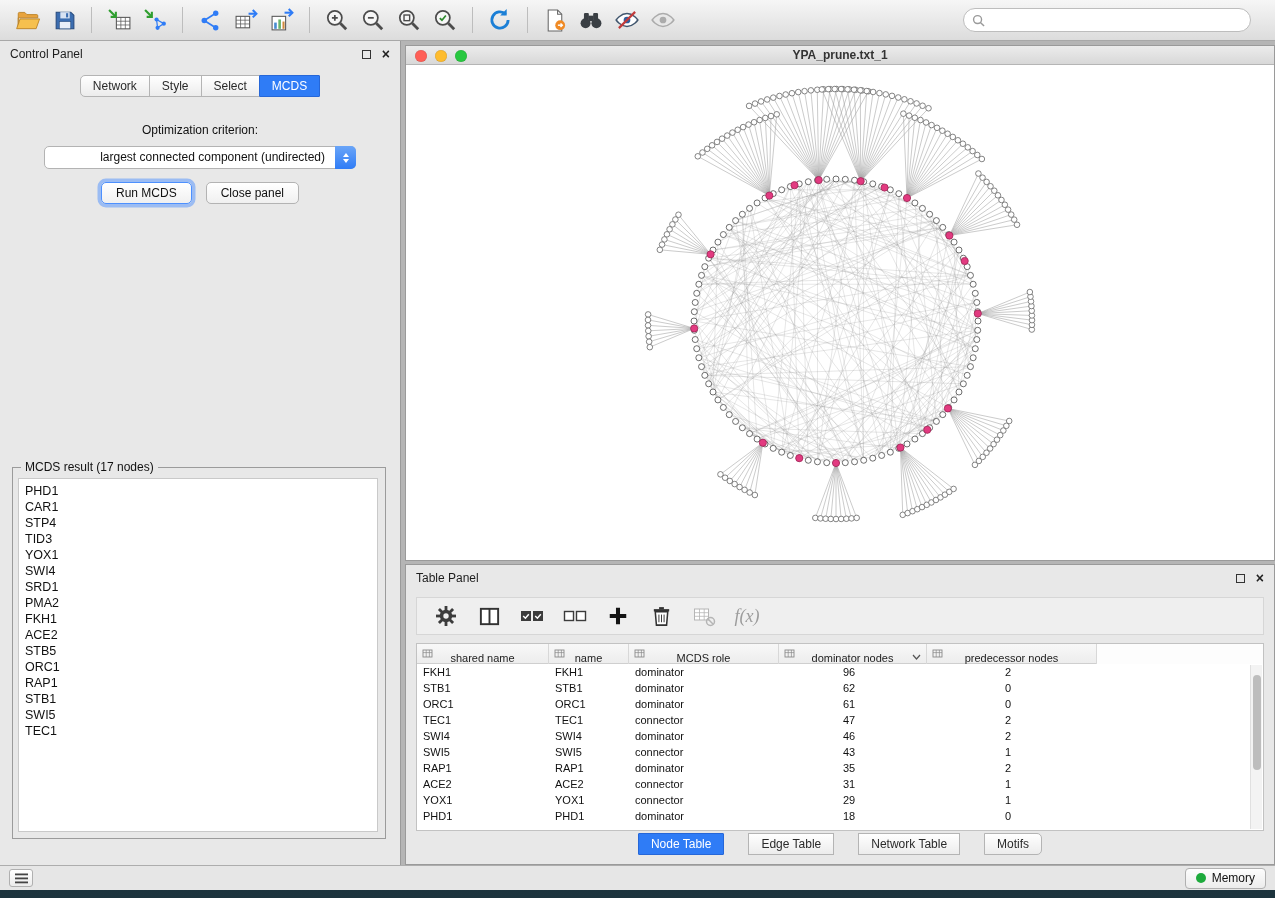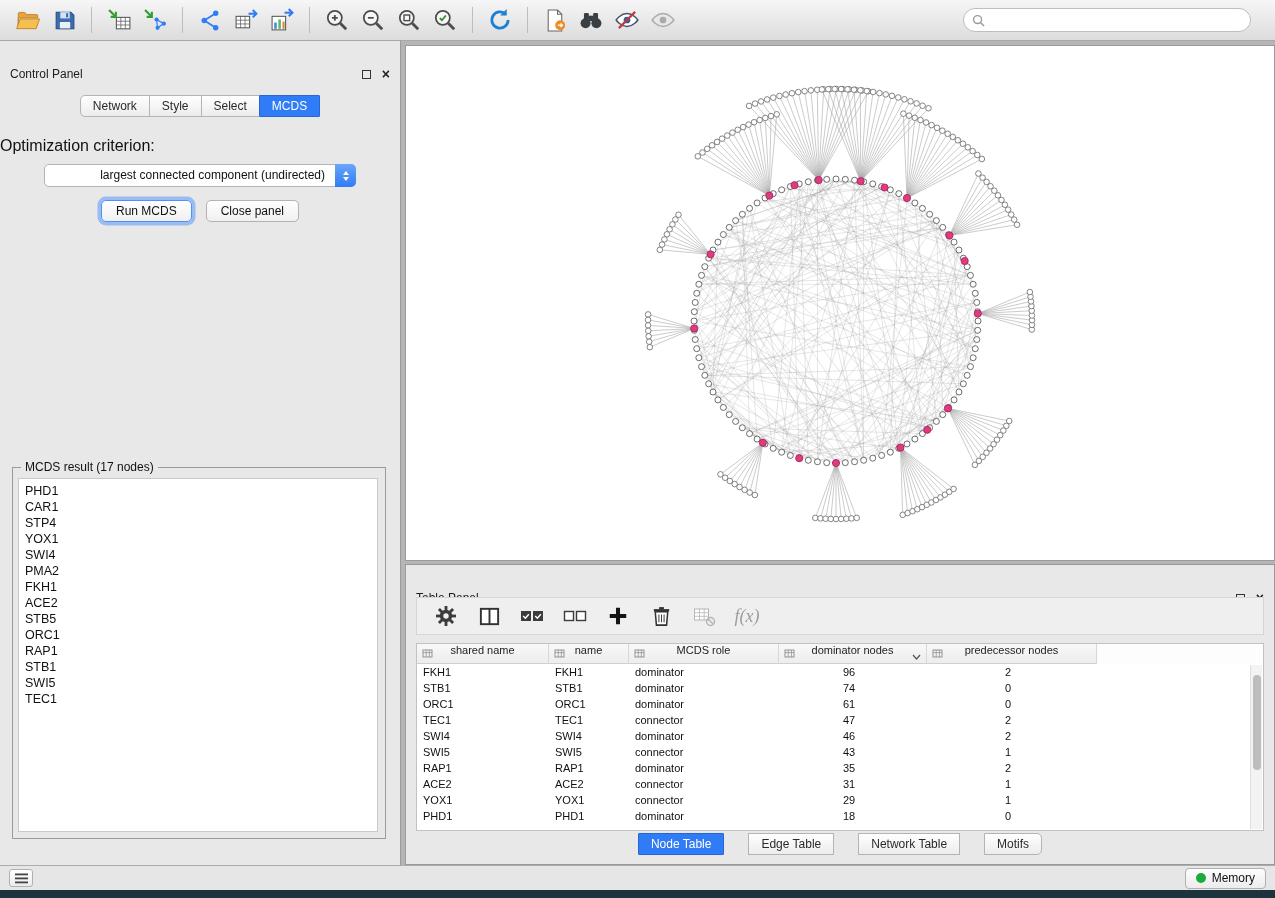--- a/index.html
+++ b/index.html
@@ -15,31 +15,31 @@
   .tb-sep { width:1px; height:26px; background:#bdbdbd; margin:0 9px; }
   .search { margin-left:auto; margin-right:14px; width:288px; height:24px; background:#fff;
     border:1px solid #bdbdbd; border-radius:12px; display:flex; align-items:center; padding:0 8px; }
   .search input { border:none; outline:none; flex:1; font-size:12px; background:transparent; margin-left:5px; }
 
   
   .main { position:absolute; top:41px; left:0; width:100%; height:824px; background:#b5b5b5; }
 
   
   .control-panel { position:absolute; left:0; top:0; width:401px; height:824px; background:#e8e8e8; border-right:1px solid #9a9a9a; }
-  .panel-title-row { height:26px; display:flex; align-items:center; padding:0 10px; font-size:12px; color:#1d1d1d;margin-top:20px; }
+  .panel-title-row { height:26px; display:flex; align-items:center; padding:0 10px; font-size:12px; color:#1d1d1d; }
   .win-controls { margin-left:auto; display:flex; align-items:center; gap:11px; }
   .float-icon { width:9px; height:9px; border:1.5px solid #333; display:inline-block; }
   .close-x { font-size:14px; font-weight:bold; color:#222; line-height:10px; }
   .tabs-row { display:flex; justify-content:center; margin-top:8px;text-align:center; }
   .ctab, .btab { font-size:12px; padding:3px 12px; border:1px solid #b4b4b4; margin-left:-1px;
     background:linear-gradient(#ffffff,#ececec); color:#2a2a2a; cursor:default; }
   .ctab:first-child, .btab:first-child { border-radius:5px 0 0 5px; margin-left:0; }
   .ctab:last-child, .btab:last-child { border-radius:0 5px 5px 0; }
   .ctab.active, .btab.active { background:#2f7cf6; border-color:#2667d8; color:#fff; border-radius:1px; position:relative; z-index:1; }
-  .opt-label { font-size:16px; margin-top:20px; color:#111; }
+  .opt-label { text-align:center; font-size:12px; margin-top:26px; color:#111; }
   .dropdown { width:312px; height:23px; margin:9px auto 0; background:#fff; border:1px solid #b3b3b3; border-radius:5px;
     position:relative; font-size:12px; line-height:21px; padding:0 30px 0 9px; color:#111;text-align:right; }
   .dd-btn { position:absolute; right:-1px; top:-1px; bottom:-1px; width:21px;
     background:linear-gradient(#6aa5f8,#2f7cf6); border-radius:0 5px 5px 0;
     display:flex; flex-direction:column; align-items:center; justify-content:center; }
   .dd-up { width:0; height:0; border-left:3.5px solid transparent; border-right:3.5px solid transparent; border-bottom:4.5px solid #fff; margin-bottom:2px; }
   .dd-down { width:0; height:0; border-left:3.5px solid transparent; border-right:3.5px solid transparent; border-top:4.5px solid #fff; }
   .btn-row { display:flex; justify-content:center; gap:14px; margin-top:13px; }
   .pbtn { font-size:12px; padding:3px 14px; background:linear-gradient(#ffffff,#f0f0f0); border:1px solid #b3b3b3; border-radius:5px; color:#111; }
   .pbtn.focused { box-shadow:0 0 0 3.5px rgba(77,144,254,0.5); border-color:#4d90fe; }
@@ -58,21 +58,21 @@
   .net-canvas { position:absolute; top:20px; left:0; right:0; bottom:0; background:#fff; }
 
   
   .table-panel { position:absolute; left:3px; top:523px; right:0; bottom:0; background:#e8e8e8; border:1px solid #9a9a9a; }
   .tp-toolbar { position:absolute; left:10px; right:10px; top:32px; height:38px; background:#efefef;
     border:1px solid #d6d6d6; display:flex; align-items:center; gap:17px; padding:0 16px; }
   .tp-ic { width:26px; height:26px; display:flex; align-items:center; justify-content:center; }
   .fx-label { font-family:"Liberation Serif",serif; font-style:italic; color:#9c9c9c; font-size:18px; }
   .table-wrap { position:absolute; left:10px; right:10px; top:78px; bottom:33px; background:#fff; border:1px solid #c2c2c2; overflow:hidden; }
   .table-header { display:flex; height:20px; background:linear-gradient(#f8f8f8,#ededed); border-bottom:1px solid #cfcfcf; }
-  .th { position:relative; display:flex; align-items:flex-start; justify-content:center; font-size:11px; color:#222;
+  .th { position:relative; display:flex; align-items:flex-end; justify-content:center; font-size:11px; color:#222;
     border-right:1px solid #d8d8d8; height:20px; }
   .th .colicon { position:absolute; left:5px; top:4px; }
   .th .sortch { position:absolute; right:5px; top:6px; }
   .th:nth-child(1){width:132px} .td.c1{width:132px}
   .th:nth-child(2){width:80px}  .td.c2{width:80px}
   .th:nth-child(3){width:150px} .td.c3{width:150px}
   .th:nth-child(4){width:148px} .td.c4{width:148px}
   .th:nth-child(5){width:170px} .td.c5{width:170px}
   .th.filler { flex:1; border-right:none; background:#fdfdfd; }
   .table-body { position:absolute; top:20px; left:0; right:0; bottom:0; }
@@ -262,38 +262,48 @@
       <div class="btn-row">
         <button class="pbtn focused">Run MCDS</button>
         <button class="pbtn">Close panel</button>
       </div>
       <div class="groupbox">
         <span class="legend">MCDS result (17 nodes)</span>
         <div class="result-list">
             <div class="result-item">PHD1</div>
             <div class="result-item">CAR1</div>
             <div class="result-item">STP4</div>
+            <div class="result-item">TID3</div>
             <div class="result-item">YOX1</div>
             <div class="result-item">SWI4</div>
+            <div class="result-item">SRD1</div>
             <div class="result-item">PMA2</div>
             <div class="result-item">FKH1</div>
             <div class="result-item">ACE2</div>
             <div class="result-item">STB5</div>
             <div class="result-item">ORC1</div>
             <div class="result-item">RAP1</div>
             <div class="result-item">STB1</div>
             <div class="result-item">SWI5</div>
             <div class="result-item">TEC1</div>
           </div>
       </div>
     </div>
 
     <div class="right-area">
 
       <div class="network-frame">
+        <div class="frame-titlebar">
+          <span class="lights">
+            <span class="light" style="background:#ff5f57"></span>
+            <span class="light" style="background:#febc2e"></span>
+            <span class="light" style="background:#28c840"></span>
+          </span>
+          <span>YPA_prune.txt_1</span>
+        </div>
         <div class="net-canvas">
           <svg width="868" height="495" viewBox="0 0 868 495">
               <line x1="430" y1="113" x2="552.9756073373903" y2="184" stroke="#8a8a8a" stroke-width="0.5" opacity="0.42"></line>
               <line x1="302.64407070235825" y1="317.8049940110982" x2="457.7028257262902" y2="115.72849018274127" stroke="#8a8a8a" stroke-width="0.5" opacity="0.42"></line>
               <line x1="329.59083707151024" y1="154.59083707151024" x2="570.7851703150811" y2="236.46528070475267" stroke="#8a8a8a" stroke-width="0.5" opacity="0.42"></line>
               <line x1="298.8091063833973" y1="200.65895260415724" x2="536.7612526620148" y2="161.37289425579024" stroke="#8a8a8a" stroke-width="0.5" opacity="0.42"></line>
               <line x1="523.6271057442098" y1="361.76125266201484" x2="571.6959670998817" y2="264.2872443506804" stroke="#8a8a8a" stroke-width="0.5" opacity="0.42"></line>
               <line x1="508.8909730887835" y1="373.06868494696147" x2="288.3040329001183" y2="245.7127556493197" stroke="#8a8a8a" stroke-width="0.5" opacity="0.42"></line>
               <line x1="336.3728942557902" y1="361.7612526620148" x2="516.4441229192383" y2="367.65617432135537" stroke="#8a8a8a" stroke-width="0.5" opacity="0.42"></line>
               <line x1="311.9313150530386" y1="333.89097308878354" x2="552.9756073373903" y2="184" stroke="#8a8a8a" stroke-width="0.5" opacity="0.42"></line>
@@ -1048,21 +1058,21 @@
                 <div class="td c1">FKH1</div>
                 <div class="td c2">FKH1</div>
                 <div class="td c3">dominator</div>
                 <div class="td c4 r">96</div>
                 <div class="td c5 r">2</div>
               </div>
               <div class="tr">
                 <div class="td c1">STB1</div>
                 <div class="td c2">STB1</div>
                 <div class="td c3">dominator</div>
-                <div class="td c4 r">74</div>
+                <div class="td c4 r">62</div>
                 <div class="td c5 r">0</div>
               </div>
               <div class="tr">
                 <div class="td c1">ORC1</div>
                 <div class="td c2">ORC1</div>
                 <div class="td c3">dominator</div>
                 <div class="td c4 r">61</div>
                 <div class="td c5 r">0</div>
               </div>
               <div class="tr">

